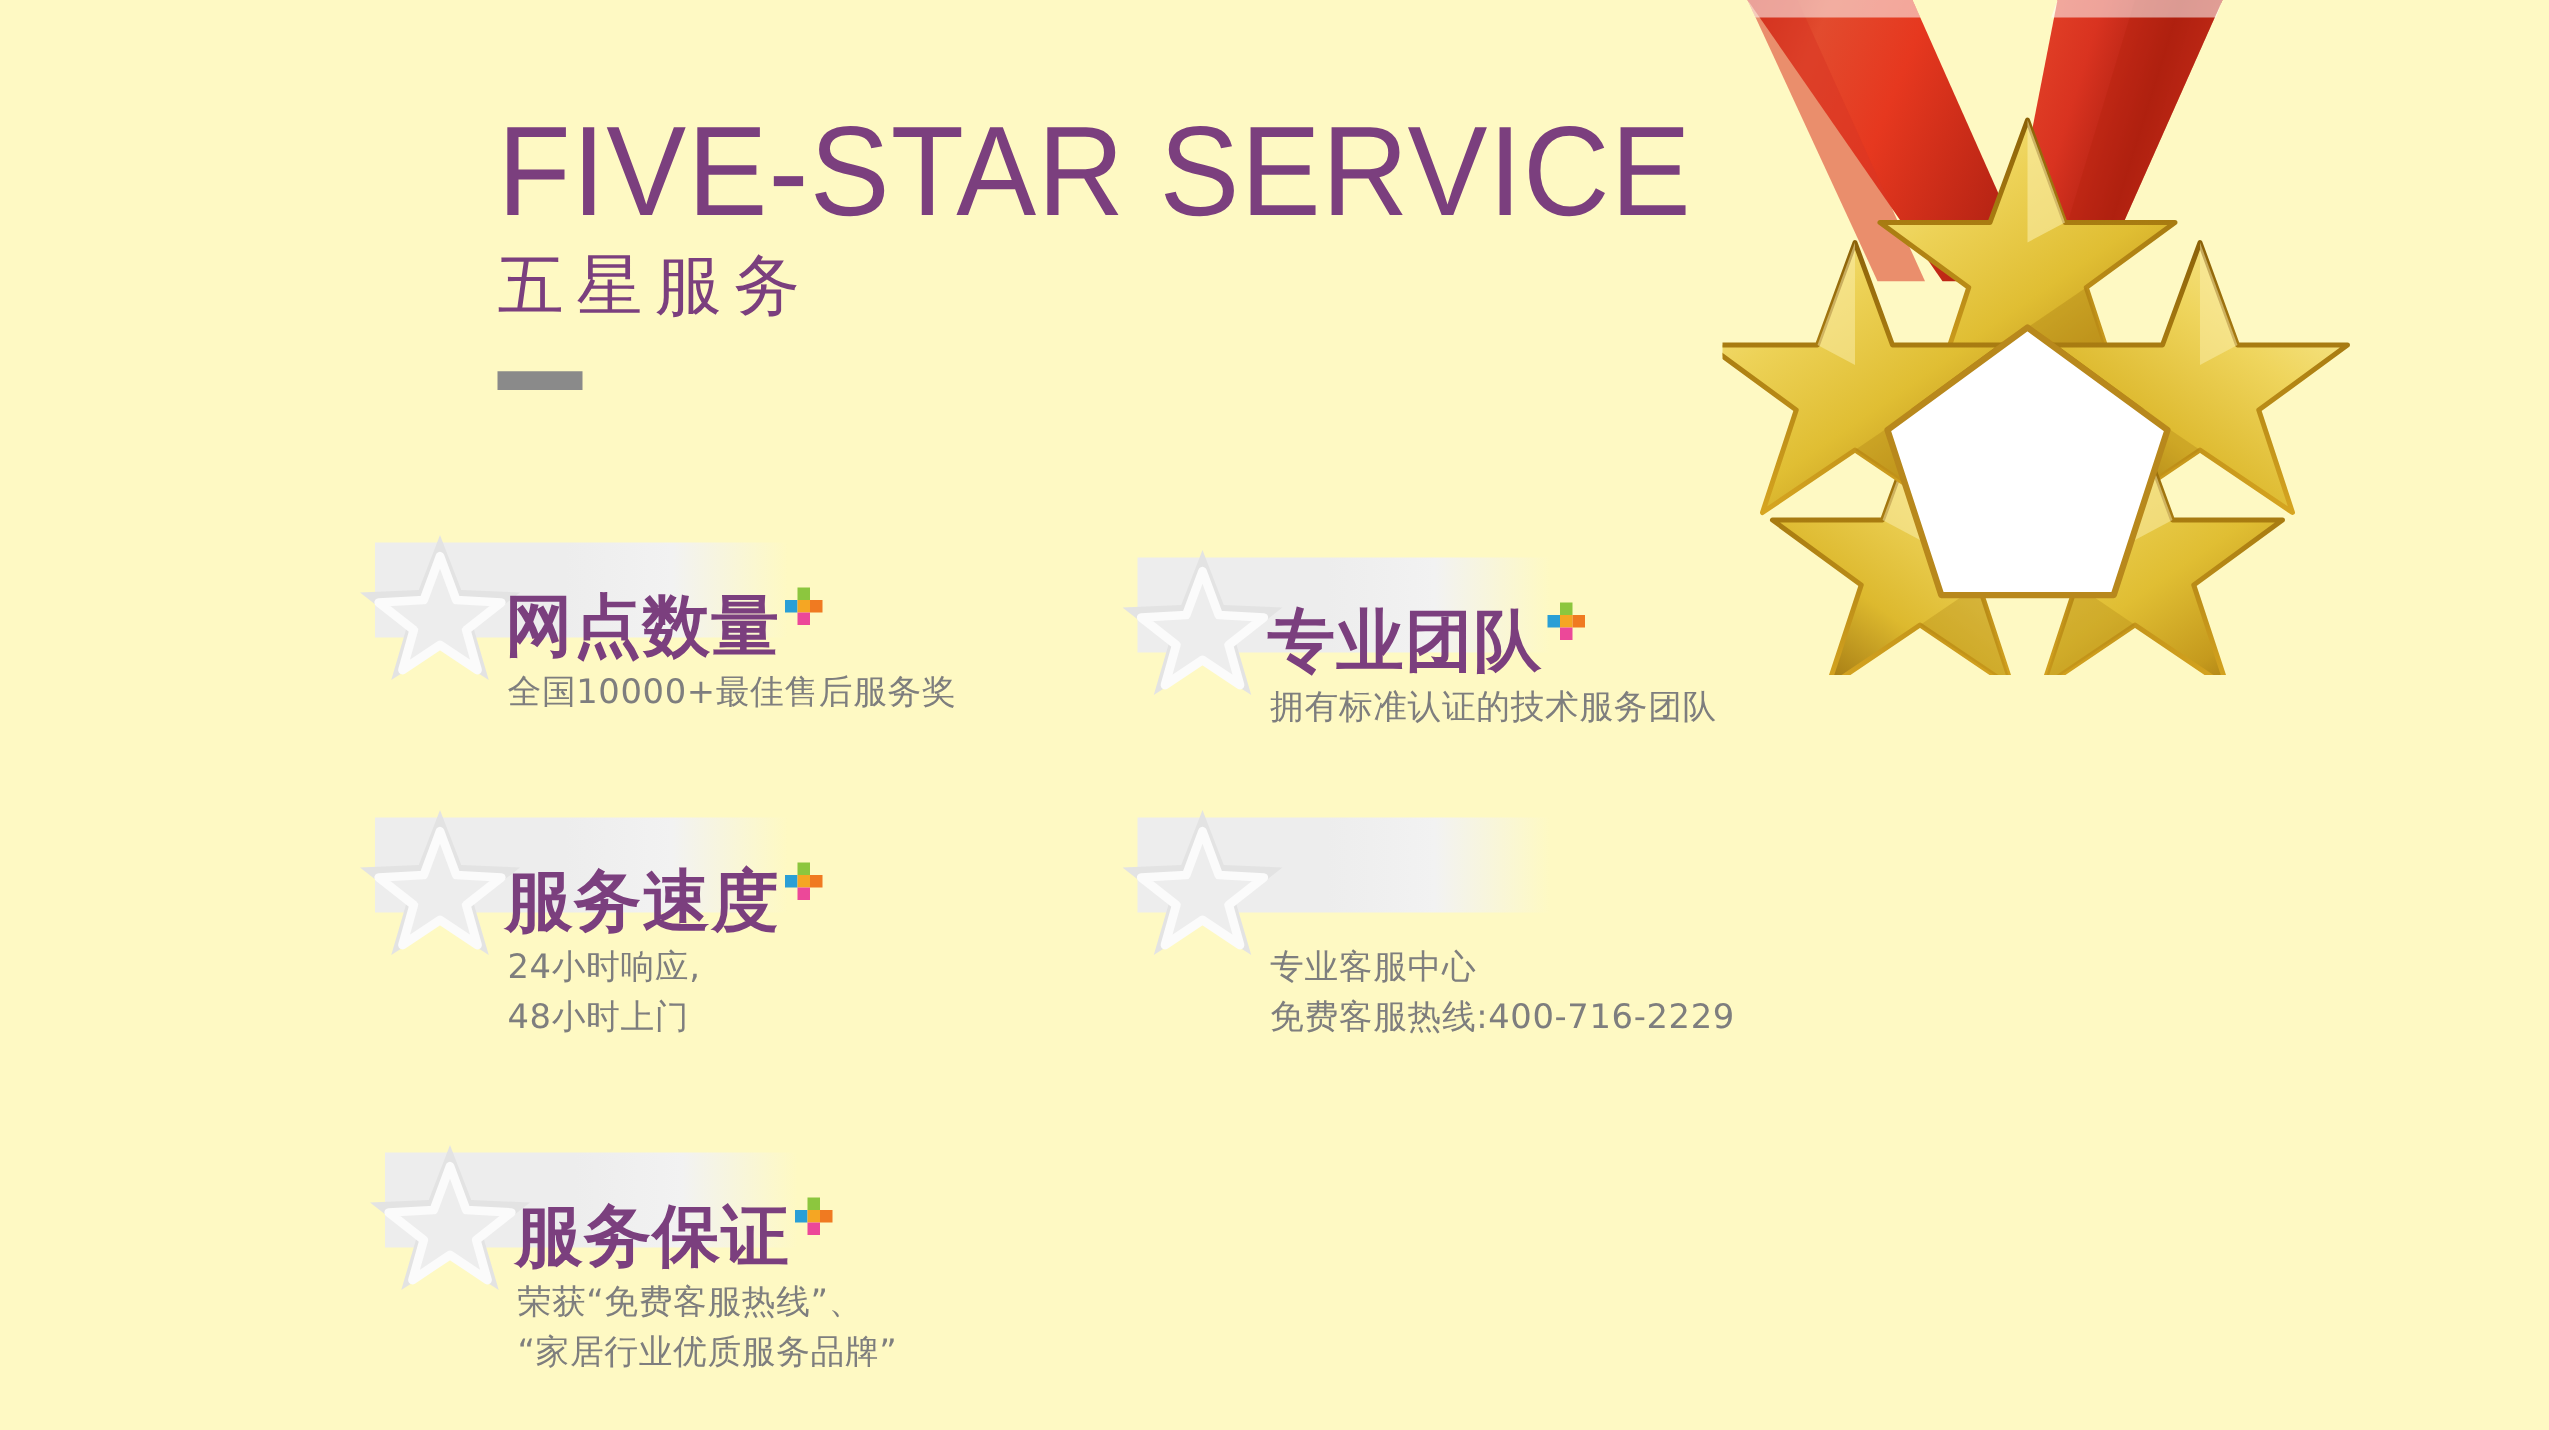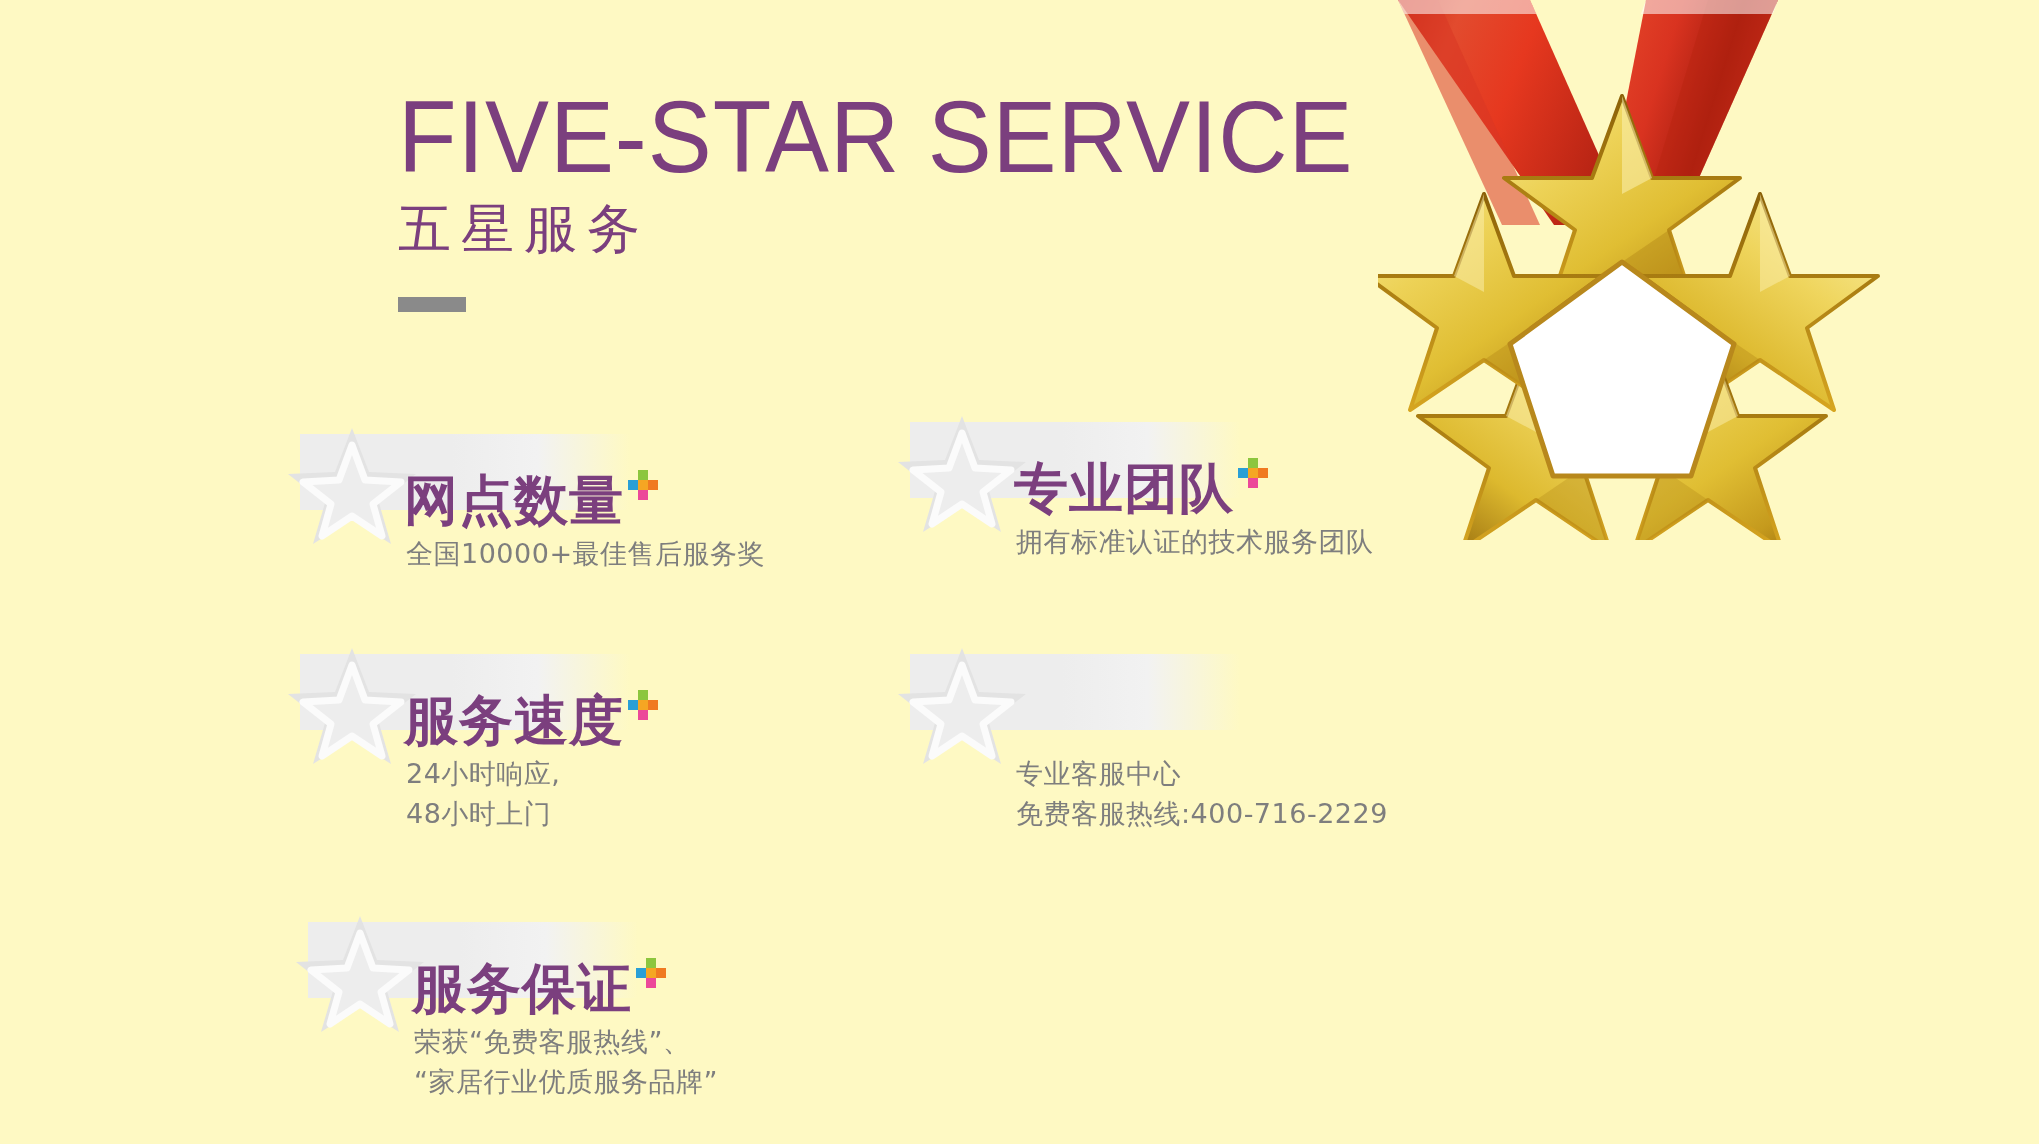--- a/index.html
+++ b/index.html
@@ -254,21 +254,21 @@
             <i class="plus-left"></i>
             <i class="plus-mid"></i>
             <i class="plus-right"></i>
             <i class="plus-bottom"></i>
         </span>
       </div>
     </div>
     <div class="feature-desc">全国10000+最佳售后服务奖</div>
   </div>
 
-  <div class="feature" style="left:898px; top:408px;">
+  <div class="feature" style="left:898px; top:432px;">
     <div class="feature-head">
       <div class="band"></div>
       <div class="star-mark">
         <svg viewBox="0 0 128 124" width="128" height="124" xmlns="http://www.w3.org/2000/svg">
           <polygon points="64,8 81,52 128,54 91,83 103,124 64,99 25,124 37,83 0,54 47,52" fill="#e3e3e3"></polygon>
           <polygon points="64,25 77,60 113,62 85,84 94,116 64,96 34,116 43,84 15,62 51,60" fill="#ededed" stroke="#fbfbfb" stroke-width="7" stroke-linejoin="round"></polygon>
         </svg>
       </div>
       <div class="feature-title-wrap">
         <span class="feature-title">专业团队</span>

